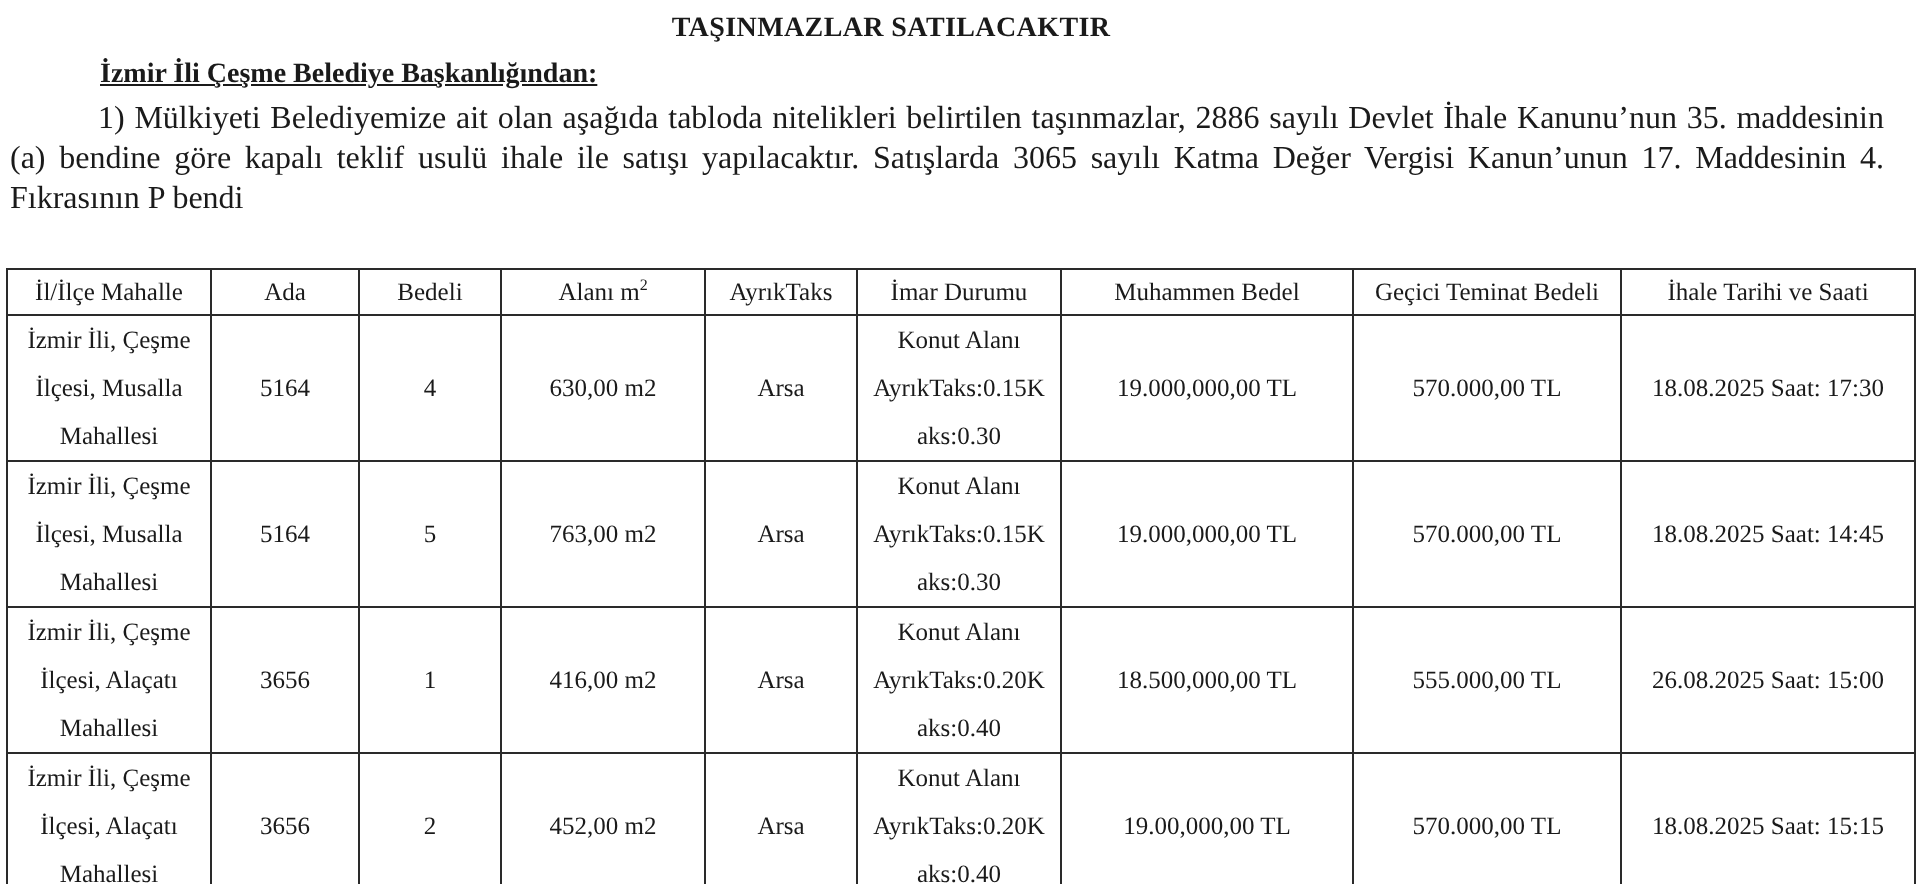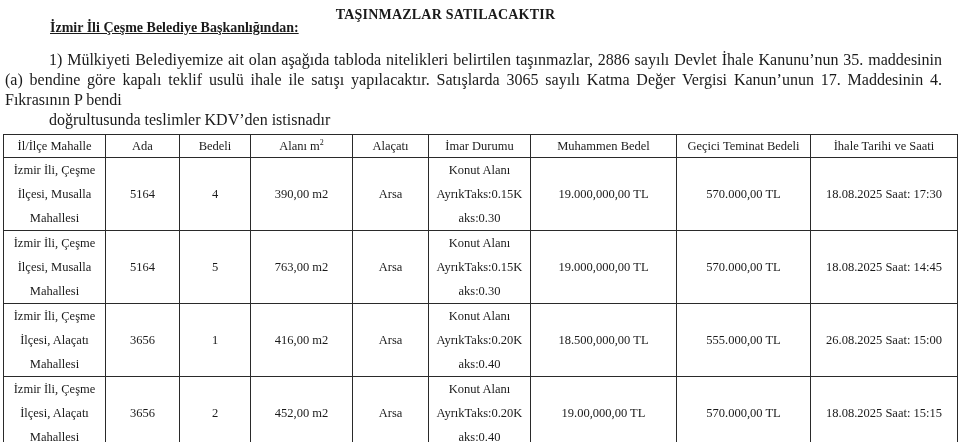--- a/index.html
+++ b/index.html
@@ -20,21 +20,21 @@
       top: 7px;
       left: 0;
       width: 891px;
       text-align: center;
       font-weight: bold;
       font-size: 14px;
       letter-spacing: 0.2px;
     }
     .subtitle {
       position: absolute;
-      top: 20px;
+      top: 30px;
       left: 50px;
       font-weight: bold;
       font-size: 14px;
       text-decoration: underline;
     }
     .para {
       position: absolute;
       top: 50px;
       left: 5px;
       width: 937px;
@@ -74,58 +74,57 @@
     }
     sup { font-size: 8px; vertical-align: super; line-height: 0; }
   </style>
 </head>
 <body>
 
 <div class="title">TAŞINMAZLAR SATILACAKTIR</div>
 <div class="subtitle">İzmir İli Çeşme Belediye Başkanlığından:</div>
 <div class="para">
   <span>1) Mülkiyeti Belediyemize ait olan aşağıda tabloda nitelikleri belirtilen taşınmazlar, 2886 sayılı Devlet İhale Kanunu’nun 35. maddesinin (a) bendine göre kapalı teklif usulü ihale ile satışı yapılacaktır. Satışlarda 3065 sayılı Katma Değer Vergisi Kanun’unun 17. Maddesinin 4. Fıkrasının P bendi</span>
-  <span class="last-line">doğrultusunda teslimler KDV’den istisnadır</span>
 </div>
 
 <table class="listing">
   <colgroup>
     <col style="width:102px">
     <col style="width:74px">
     <col style="width:71px">
     <col style="width:102px">
     <col style="width:76px">
     <col style="width:102px">
     <col style="width:146px">
     <col style="width:134px">
     <col style="width:147px">
   </colgroup>
   <thead>
     <tr>
       <th>İl/İlçe Mahalle</th>
       <th>Ada</th>
       <th>Bedeli</th>
       <th><span>Alanı m</span><sup>2</sup></th>
-      <th>Alaçatı</th>
+      <th>AyrıkTaks</th>
       <th>İmar Durumu</th>
       <th>Muhammen Bedel</th>
       <th>Geçici Teminat Bedeli</th>
       <th>İhale Tarihi ve Saati</th>
     </tr>
   </thead>
   <tbody>
     <tr>
       <td class="multi">
         <span>İzmir İli, Çeşme</span>
         <span>İlçesi, Musalla</span>
         <span>Mahallesi</span>
       </td>
       <td>5164</td>
       <td>4</td>
-      <td>390,00 m2</td>
+      <td>630,00 m2</td>
       <td>Arsa</td>
       <td class="multi">
         <span>Konut Alanı</span>
         <span>AyrıkTaks:0.15K</span>
         <span>aks:0.30</span>
       </td>
       <td>19.000,000,00 TL</td>
       <td>570.000,00 TL</td>
       <td>18.08.2025 Saat: 17:30</td>
     </tr>

